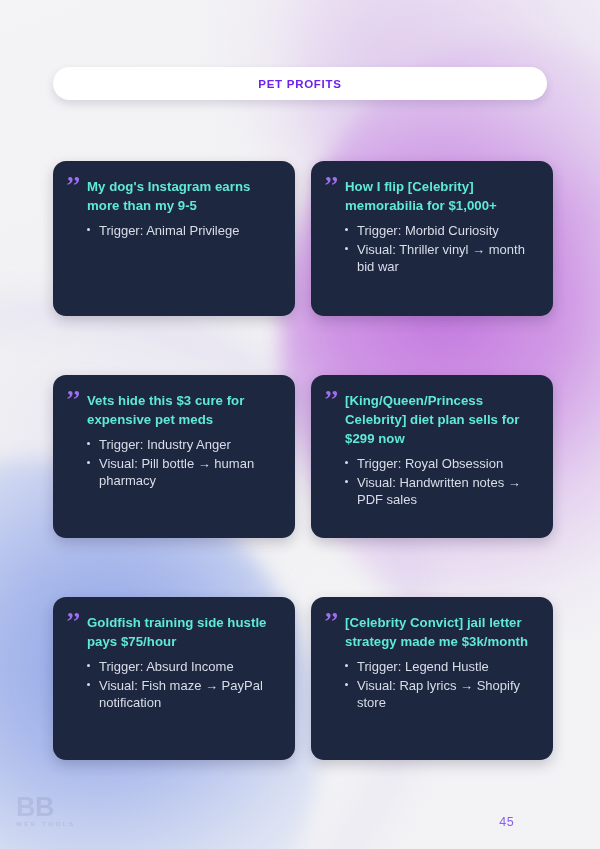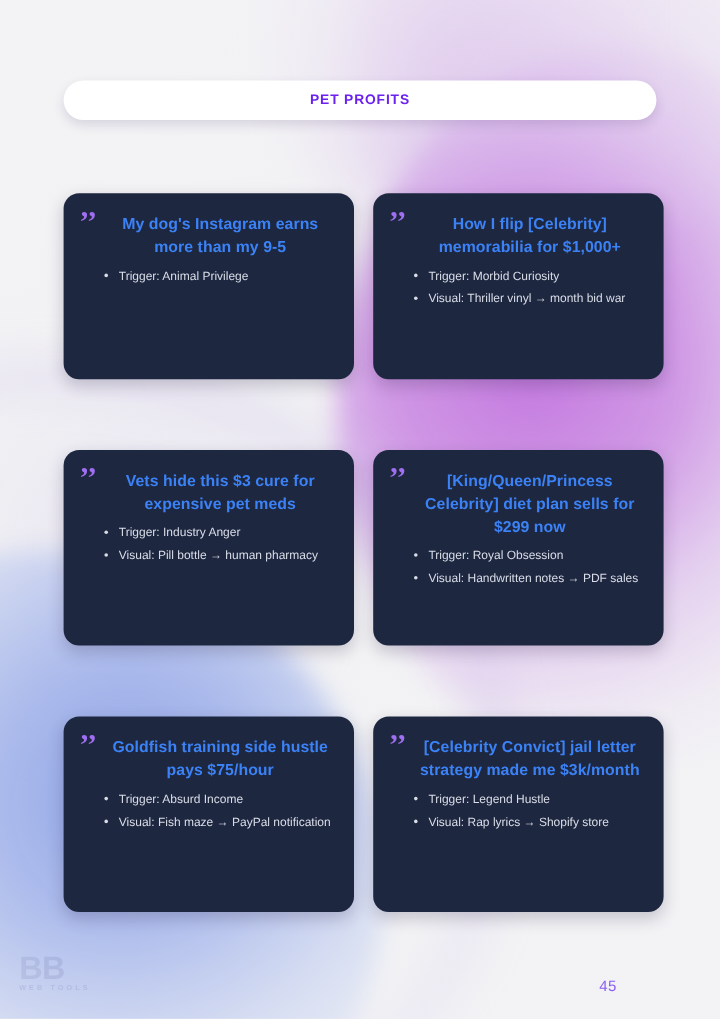--- a/index.html
+++ b/index.html
@@ -196,37 +196,36 @@
     height: 13px;
     color: #a06ef0;
     font-size: 25px;
     line-height: 14px;
     font-family: "Liberation Serif", serif;
     font-weight: bold;
   }
   .quote-icon .q1 { left: 0; }
 
   .card-title-text {
-    color: #3b82f6;
+    color: #5eead4;
     font-size: 13.2px;
     font-weight: bold;
     line-height: 19px;
     letter-spacing: 0.05px;
-    text-align: center;
   }
 
   .card-list {
     margin: 0;
     padding: 0 0 0 21px;
     list-style: none;
   }
   .card-list li {
     position: relative;
     color: #d9dde8;
-    font-size: 10px;
+    font-size: 13px;
     line-height: 17px;
     margin-bottom: 2px;
     padding-left: 12px;
   }
   .card-list li::before {
     content: "";
     position: absolute;
     left: 0;
     top: 6px;
     width: 3.4px;

